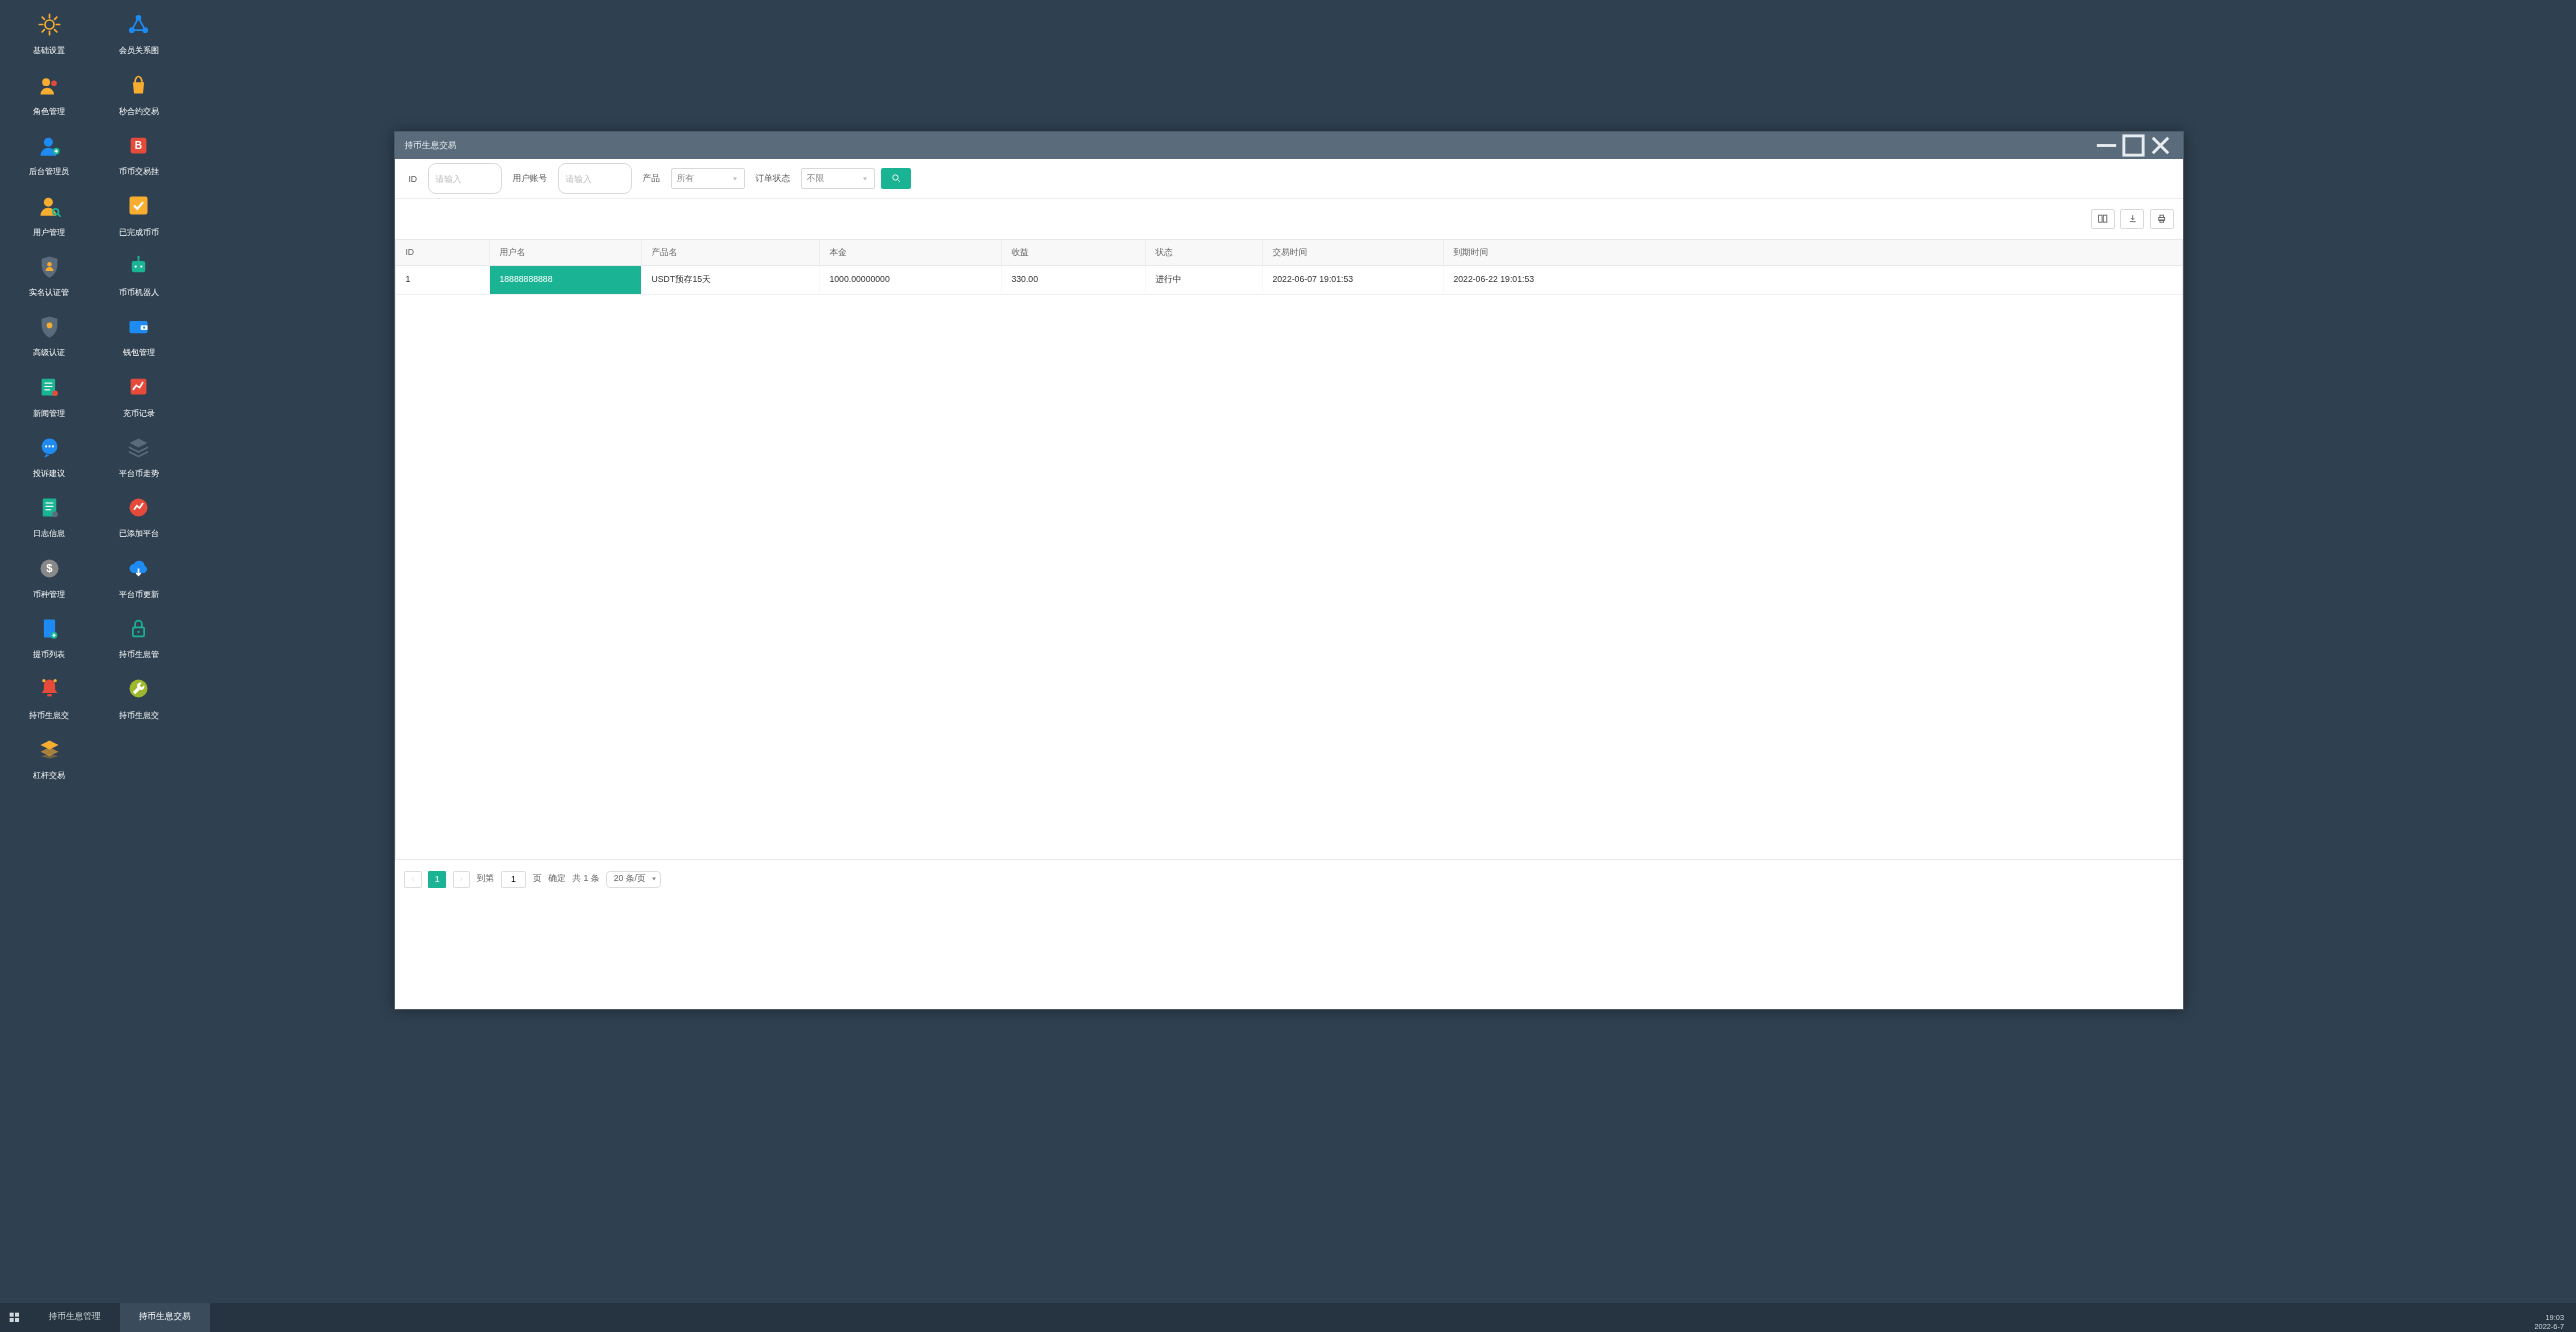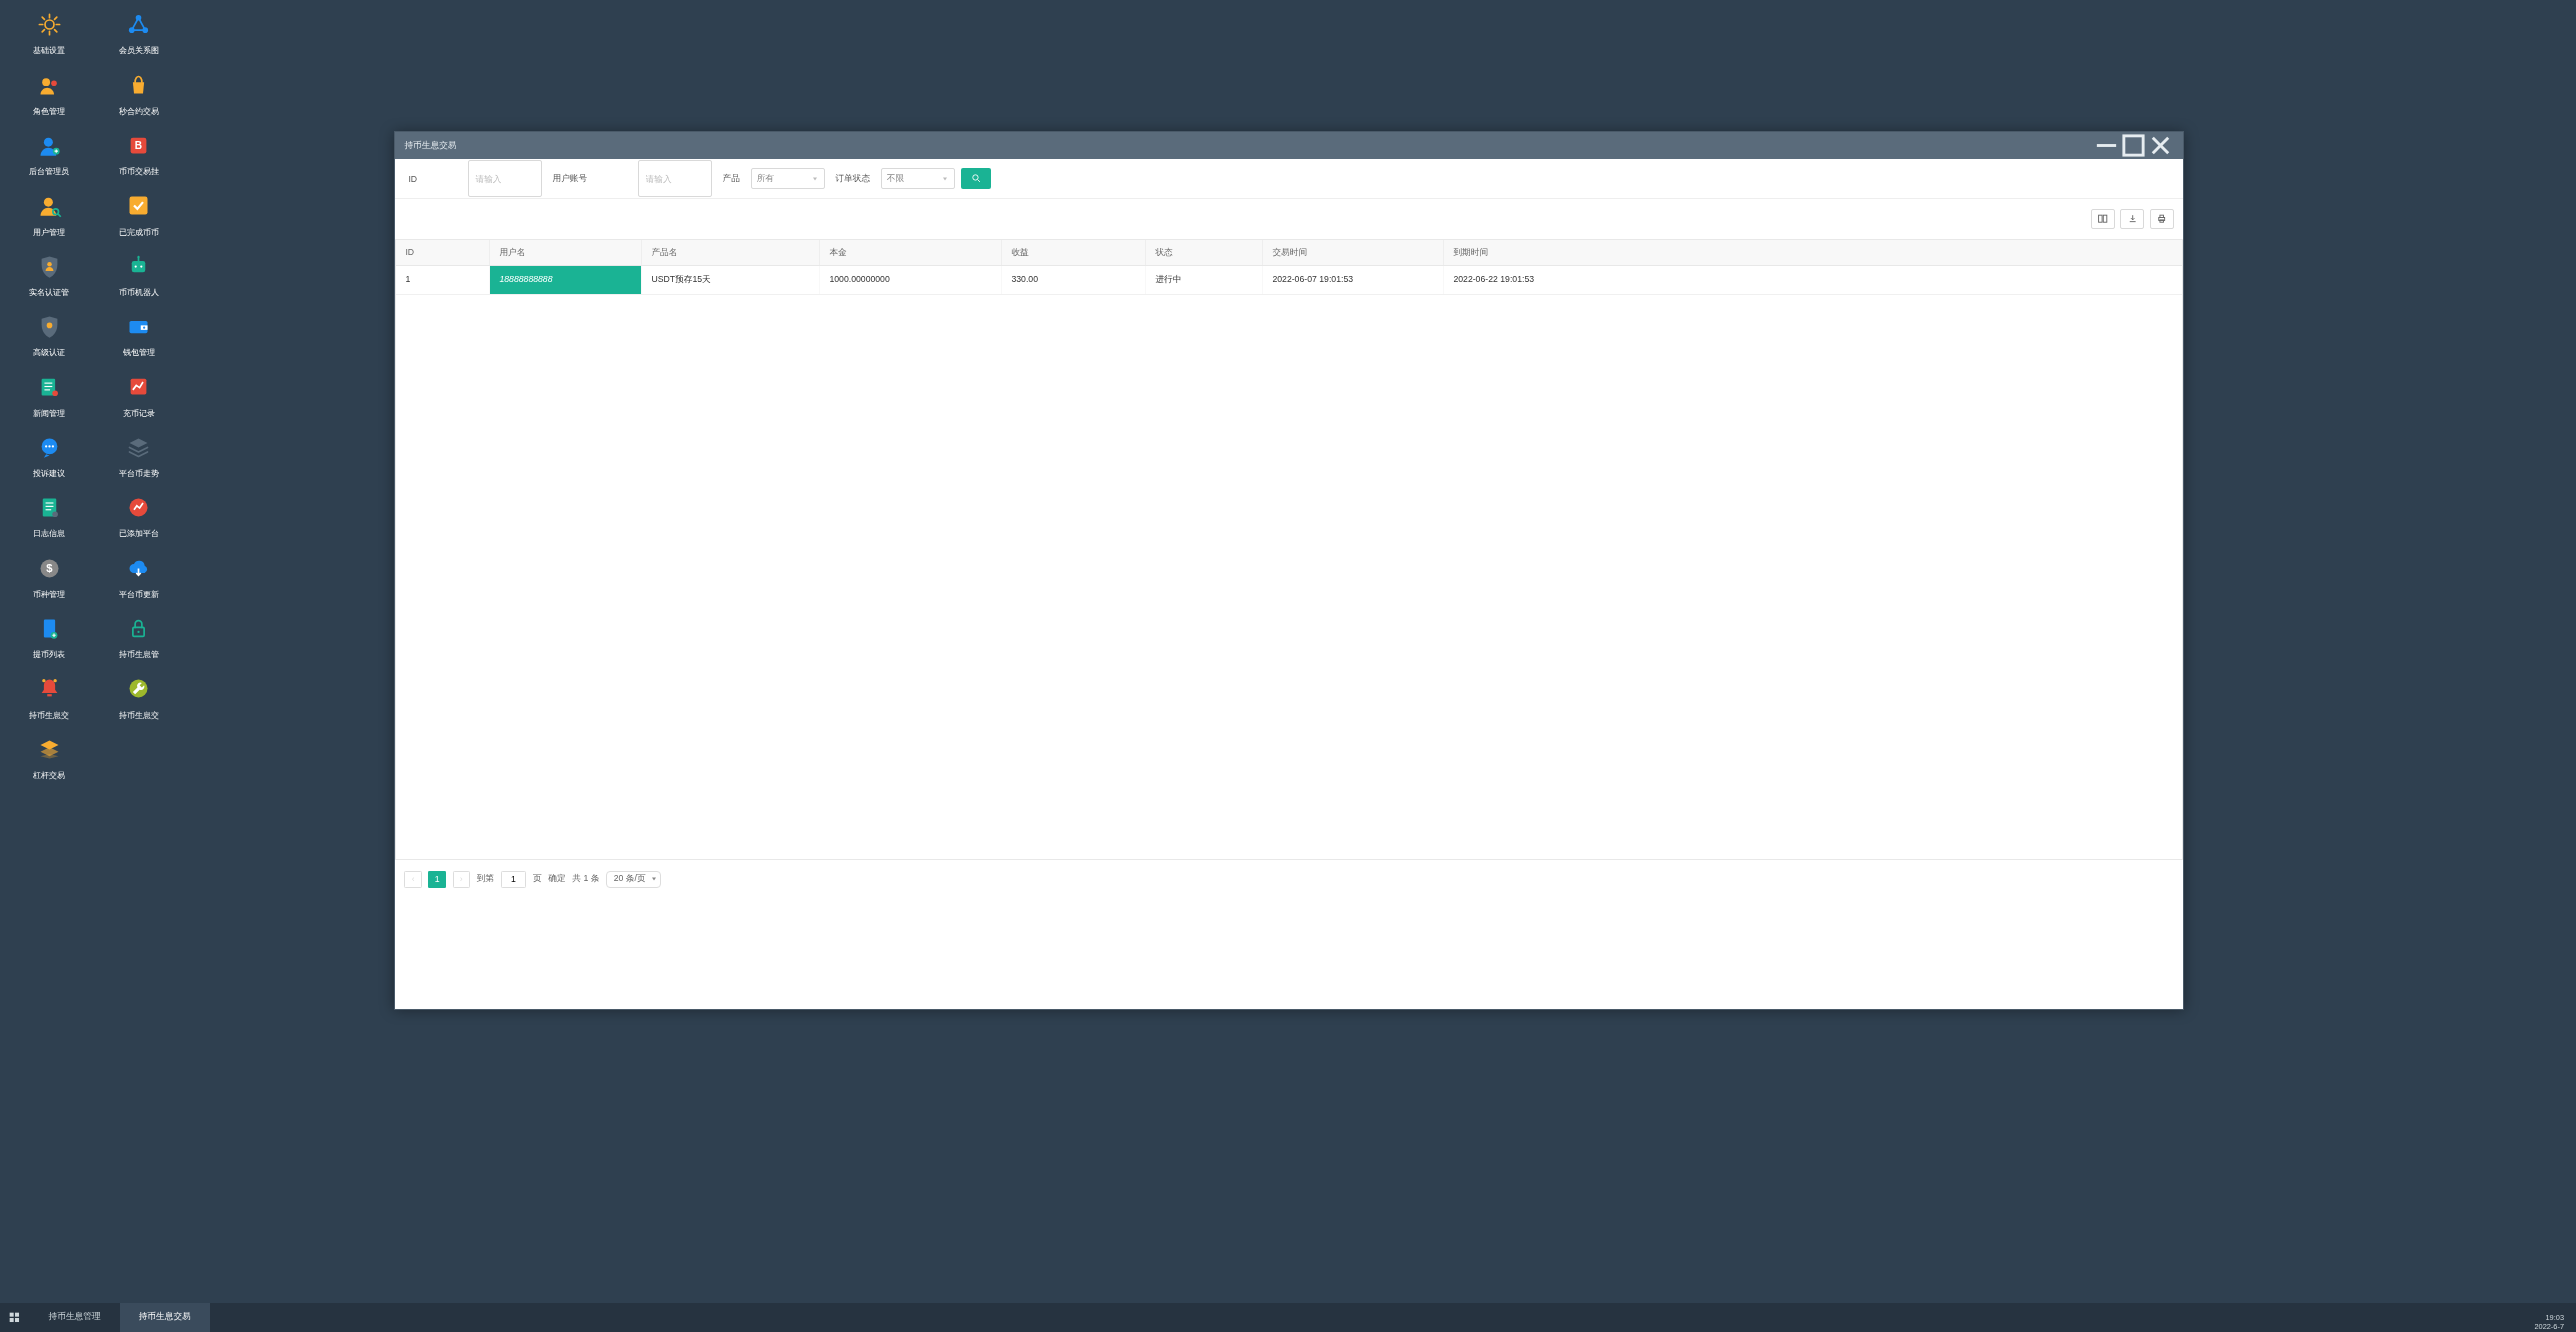--- a/index.html
+++ b/index.html
@@ -49,21 +49,21 @@
 .titlebar .wbtn {
   width:27px; height:27px; display:flex; align-items:center; justify-content:center; cursor:pointer; color:#e6ecf0;
 }
 
 
 .filters {
   height:40px; border-bottom:0.7px solid #eee; display:flex; align-items:center; padding:0 9.4px; gap:6.7px;
 }
 .filters .flab { color:#555; font-size:8.7px; padding:0 4px; }
 .filters input[type=text] {
-  height:37px; width:74px; border:0.7px solid #d9d9d9; border-radius:2px; padding:0 6.7px; font-size:8.7px; color:#333;margin-left:40px;
+  height:31px; width:74px; border:0.7px solid #d9d9d9; border-radius:8px; padding:0 6.7px; font-size:8.7px; color:#333;
 }
 .filters input[type=text]::placeholder { color:#bbb; }
 .filters .select {
   height:21.5px; min-width:74px; border:0.7px solid #d9d9d9; border-radius:2px; padding:0 19px 0 5px;
   display:flex; align-items:center; position:relative; color:#888; cursor:pointer; background:#fff;
 }
 .filters .select::after {
   content:""; position:absolute; right:6.7px; top:50%; width:0; height:0;
   border-left:2.7px solid transparent; border-right:2.7px solid transparent; border-top:3.4px solid #bbb; transform:translateY(-50%);
 }
@@ -86,21 +86,21 @@
 
 .tablewrap { border:0.7px solid #e8e8e8; margin:0 0 0 0; }
 .thead { display:flex; background:#f8f8f8; border-bottom:0.7px solid #e8e8e8; }
 .thead .th {
   padding:6.7px 9.4px; color:#666; font-size:8.7px; border-right:0.7px solid #eee;
 }
 .trow { display:flex; border-bottom:0.7px solid #f0f0f0; }
 .trow .td {
   padding:8px 9.4px; font-size:8.7px; border-right:0.7px solid #f8f8f8;
 }
-.trow .td.usercell { background:#1ab394; color:#fff;font-style:italic; }
+.trow .td.usercell { background:#1ab394; color:#fff; }
 
 .tbody-fill { height:564px; }
 
 
 .pager {
   height:38px; display:flex; align-items:center; padding:0 9.4px; gap:6.7px; color:#666; font-size:8.7px;
 }
 .pager .arrow {
   width:17.4px; height:17.4px; border:0.7px solid #ddd; border-radius:1.3px;
   display:flex; align-items:center; justify-content:center; cursor:pointer; color:#bbb;

